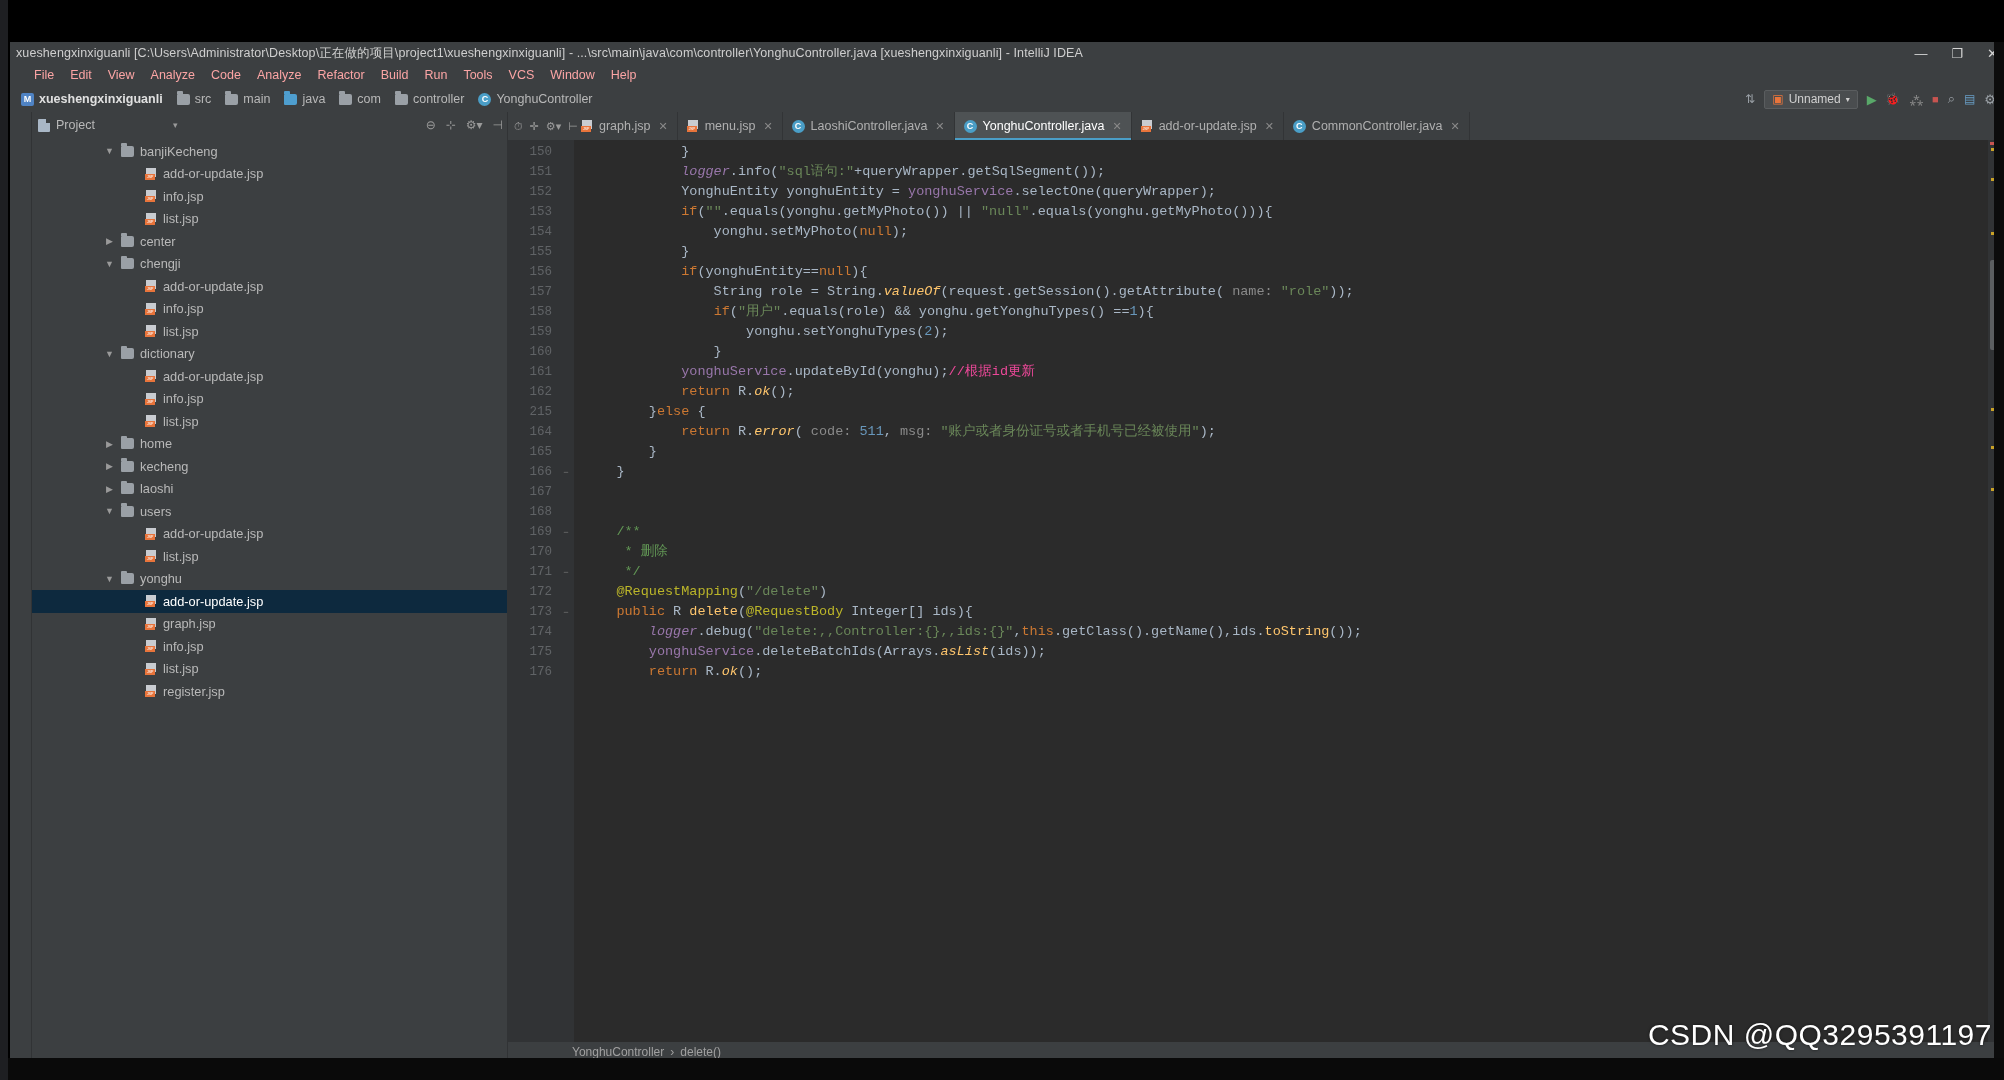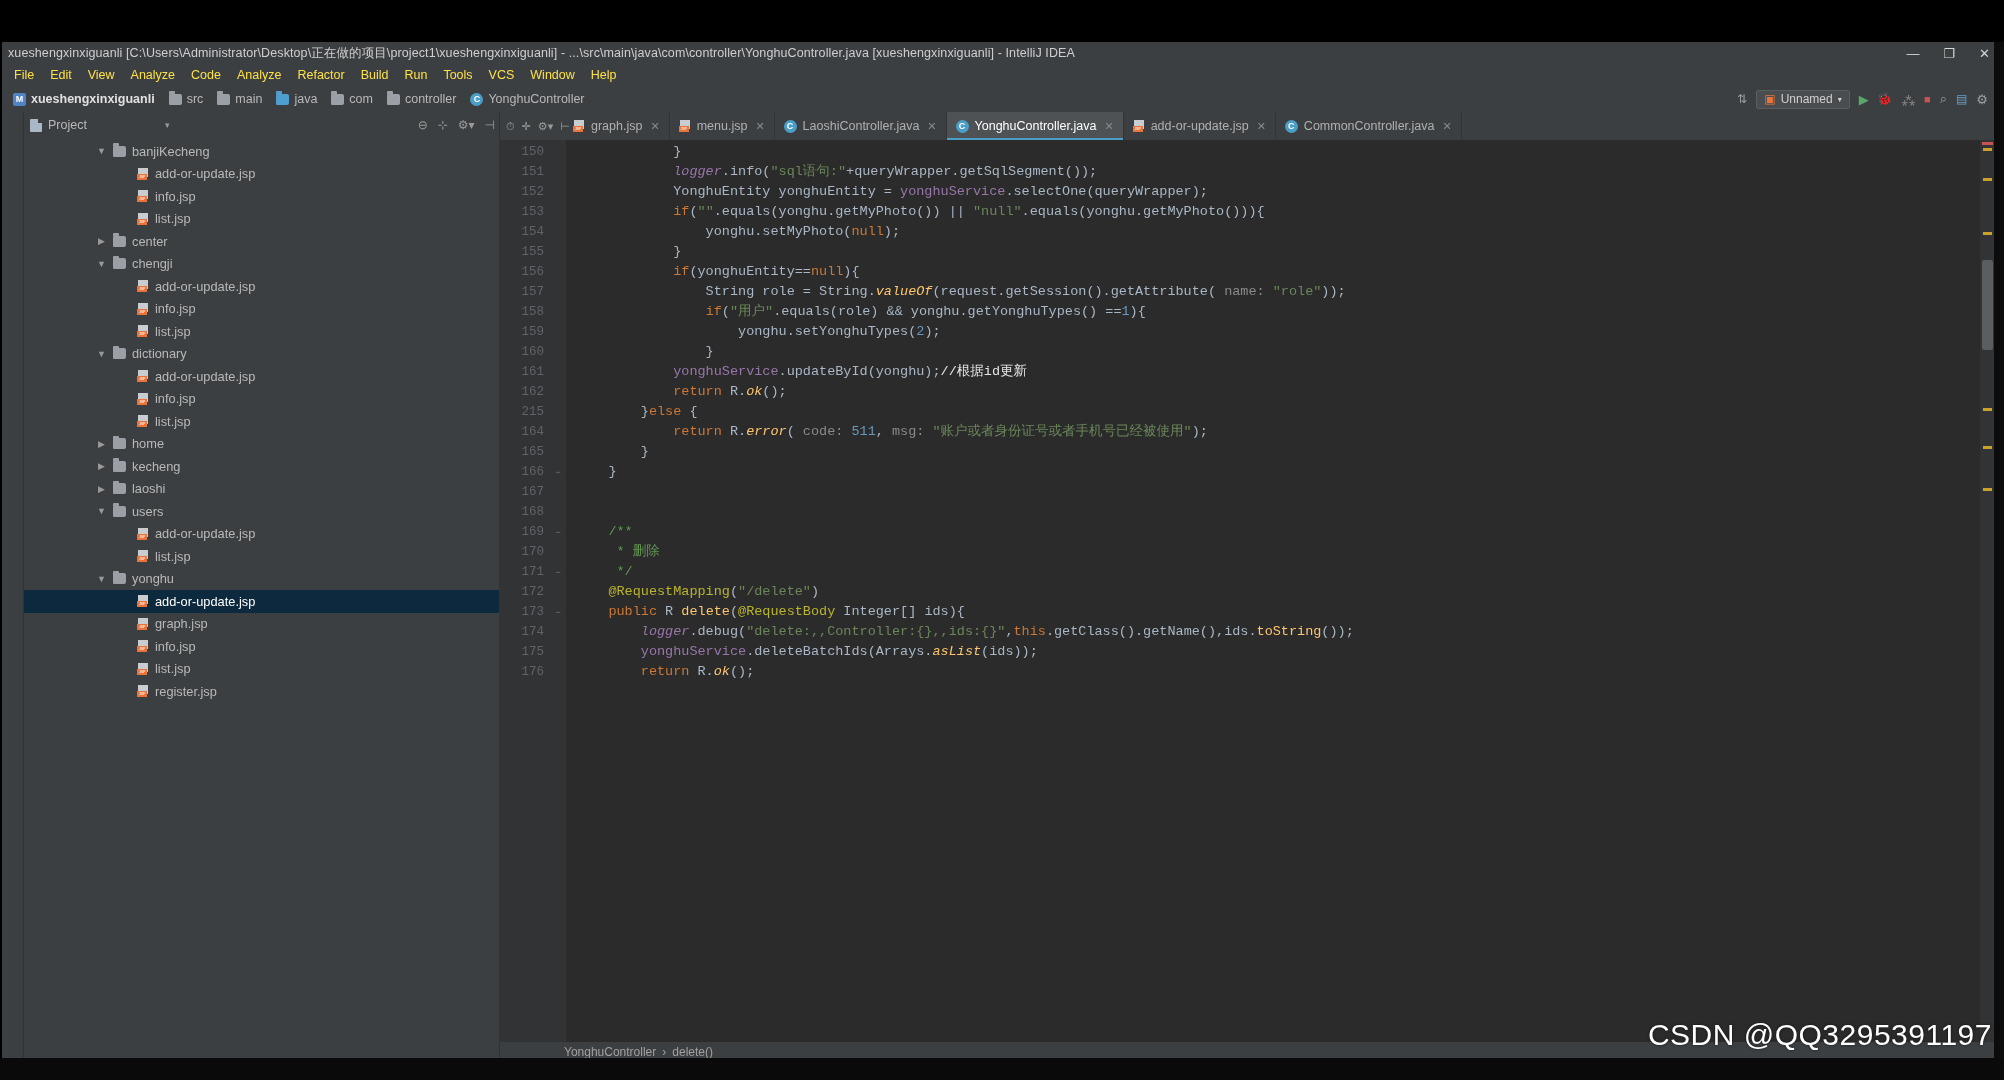--- a/index.html
+++ b/index.html
@@ -1,41 +1,41 @@
 <!DOCTYPE html>
 <html><head>
 <meta charset="utf-8">
 <style>
   * { box-sizing: border-box; margin:0; padding:0; }
   html,body { width:2004px; height:1080px; background:#1e1f22; overflow:hidden;
     font-family:"Liberation Sans", sans-serif; }
   body { position:relative; }
 
   
-  #desktop { position:absolute; inset:0; background:#2b2b2b; }
+  #desktop { position:absolute; inset:0; background:#2b2b2b;margin-left:8px; }
   #blackbar-top { position:absolute; left:0; top:0; width:2004px; height:42px; background:#000; }
   #blackbar-left { position:absolute; left:0; top:0; width:2px; height:1080px; background:#000; }
   #blackbar-right { position:absolute; right:0; top:42px; width:10px; height:1038px; background:#0c0c0c; }
   #blackbar-bottom { position:absolute; left:0; bottom:0; width:2004px; height:22px; background:#0a0a0a; }
 
   
   #ide { position:absolute; left:2px; top:42px; width:1992px; height:1020px;
     background:#3c3f41; color:#bbbbbb; font-size:13px; }
 
   
   #titlebar { height:22px; background:#3c3f41; display:flex; align-items:center;
     padding-left:6px; font-size:12.5px; color:#cfcfcf; white-space:nowrap; overflow:hidden; position:relative;}
   #titlebar .title { letter-spacing:0.1px; }
   .wincontrols { position:absolute; right:4px; top:0; height:22px; display:flex; align-items:center; gap:24px;
      color:#d6d6d6; font-size:13px; }
   .wincontrols span { cursor:default; }
 
   
-  #menubar { height:22px; display:flex; align-items:center; gap:0px; padding-left:4px;
-     background:#3c3f41; font-size:12.5px; color:#fde047; }
+  #menubar { height:22px; display:flex; align-items:center; gap:0px; padding-left:16px;
+     background:#3c3f41; font-size:12.5px; color:#fca5a5; }
   #menubar .mi { padding:2px 8px; }
 
   
   #navbar { height:26px; display:flex; align-items:center; background:#3c3f41;
      padding-left:4px; font-size:12.5px; color:#b8b8b8; position:relative; }
   #navbar .crumb { display:flex; align-items:center; gap:5px; padding:1px 7px; }
   #navbar .crumb.strong { font-weight:bold; color:#e0e0e0; }
   .navright { position:absolute; right:6px; top:0; height:26px; display:flex; align-items:center; gap:9px; }
   .runcfg { display:flex; align-items:center; gap:5px; background:#4a4d4f; border:1px solid #5a5d5f;
      border-radius:2px; padding:1px 7px; font-size:12px; color:#d0d0d0; height:19px;}
@@ -90,21 +90,21 @@
   #codewrap { flex:1; display:flex; background:#2b2b2b; position:relative; overflow:hidden; }
   #gutter { width:50px; background:#313335; color:#606366; font-family:"Liberation Mono", monospace;
      font-size:12.5px; text-align:right; padding-top:2px; flex:none; }
   #gutter div { height:20px; line-height:20px; padding-right:6px; }
   #foldcol { width:16px; background:#313335; flex:none; padding-top:2px; color:#777; font-size:9px;
      text-align:center; }
   #foldcol div { height:20px; line-height:20px; }
   #code { flex:1; font-family:"Liberation Mono", monospace; font-size:13.5px;
      padding-top:2px; white-space:pre; overflow:hidden; color:#a9b7c6; }
   #code .ln { height:20px; line-height:20px; padding-left:10px; }
-  .kw{color:#cc7832;} .str{color:#6a8759;} .num{color:#6897bb;} .cmt{color:#e5e5e5;}
+  .kw{color:#cc7832;} .str{color:#6a8759;} .num{color:#6897bb;} .cmt{color:#ec4899;}
   .doc{color:#629755;} .ann{color:#bbb529;} .fld{color:#9876aa;} .mth{color:#ffc66d;} .param{color:#8a8a8a;} .idf{color:#a9b7c6;}
   .sfld{color:#9876aa;font-style:italic;} .mthi{color:#ffc66d;font-style:italic;}
 
   
   #markerbar { width:14px; background:#313335; flex:none; position:relative; }
   .marker { position:absolute; right:2px; width:9px; height:3px; }
   #scrollthumb { position:absolute; right:1px; width:11px; background:#5b5e60; border-radius:2px;}
 
   
   #codecrumb { height:20px; background:#3c3f41; display:flex; align-items:center; gap:6px;

